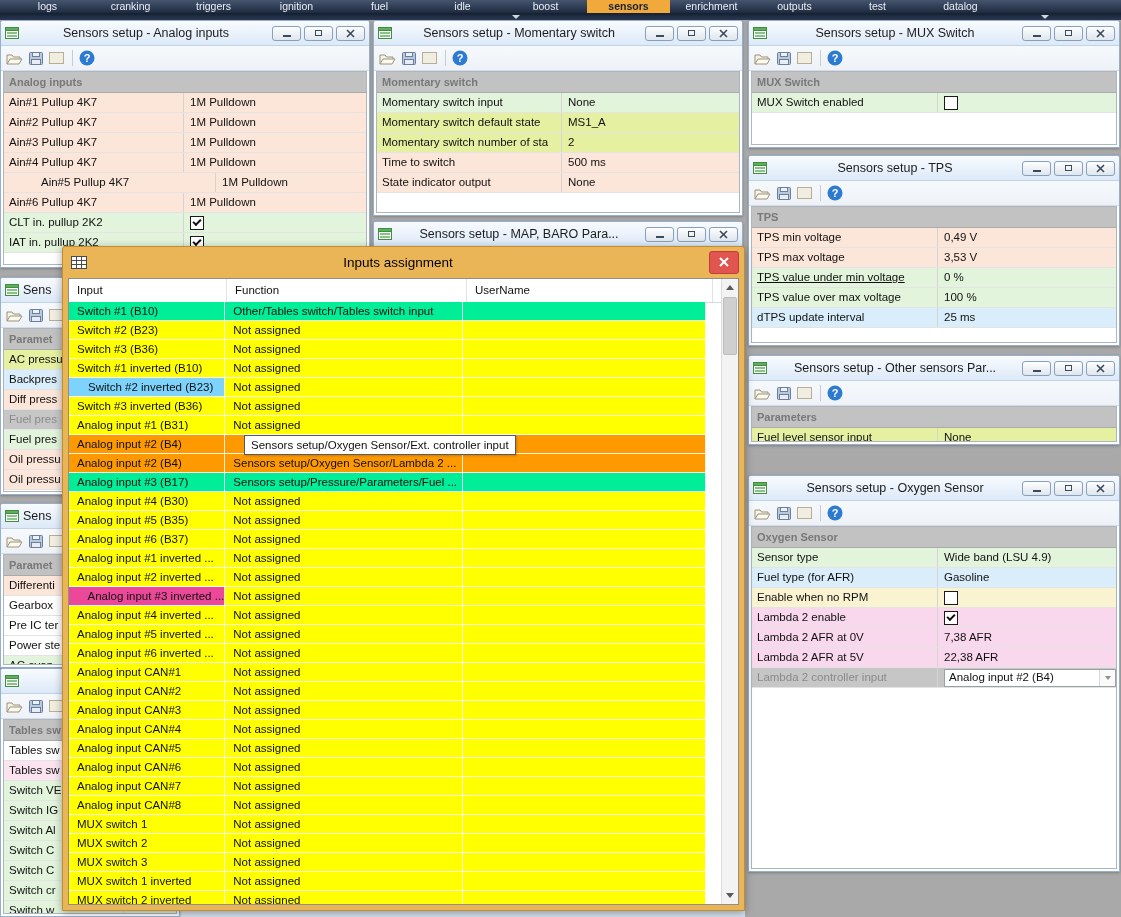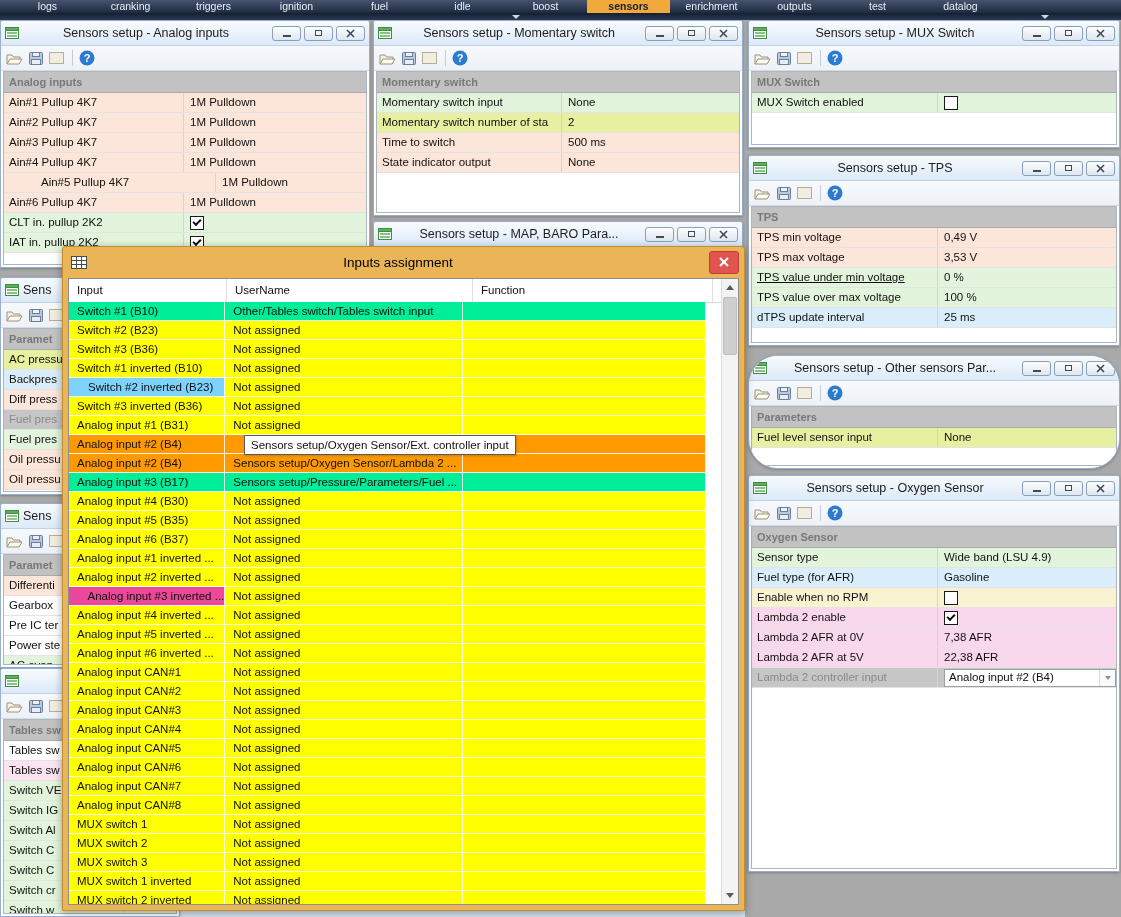--- a/index.html
+++ b/index.html
@@ -629,20 +629,24 @@
         </svg>
       </span>
     </div>
     <div class="content">
       <div class="sec-header">Momentary switch</div>
       <div class="prow" style="background: rgb(226, 244, 219);">
         <span class="plabel" style="width: 185px;">Momentary switch input</span>
         <span class="pvalue">None</span>
       </div>
       <div class="prow" style="background: rgb(230, 240, 161);">
+        <span class="plabel" style="width: 185px;">Momentary switch default state</span>
+        <span class="pvalue">MS1_A</span>
+      </div>
+      <div class="prow" style="background: rgb(230, 240, 161);">
         <span class="plabel" style="width: 185px;">Momentary switch number of sta</span>
         <span class="pvalue">2</span>
       </div>
       <div class="prow" style="background: rgb(252, 230, 217);">
         <span class="plabel" style="width: 185px;">Time to switch</span>
         <span class="pvalue">500 ms</span>
       </div>
       <div class="prow" style="background: rgb(252, 230, 217);">
         <span class="plabel" style="width: 185px;">State indicator output</span>
         <span class="pvalue">None</span>
@@ -782,21 +786,21 @@
       <div class="prow" style="background: rgb(226, 244, 219);">
         <span class="plabel" style="width: 186px;">TPS value over  max voltage</span>
         <span class="pvalue">100 %</span>
       </div>
       <div class="prow" style="background: rgb(217, 238, 250);">
         <span class="plabel" style="width: 186px;">dTPS update interval</span>
         <span class="pvalue">25 ms</span>
       </div>
     </div>
   </div>
-<div class="win" style="left:748px;top:355px;width:372px;height:114px;border-radius:30px;">
+<div class="win" style="left:748px;top:355px;width:372px;height:90px;">
     <div class="titlebar">
       <span class="ticon">
         <svg width="14" height="12">
           <rect x="0.5" y="0.5" width="13" height="11" fill="#ffffff" stroke="#3f8f3f"></rect>
           <rect x="0.5" y="0.5" width="13" height="3" fill="#5fae5f" stroke="#3f8f3f"></rect>
           <line x1="2" y1="6" x2="12" y2="6" stroke="#5fae5f" stroke-width="1.4"></line>
           <line x1="2" y1="9" x2="12" y2="9" stroke="#5fae5f" stroke-width="1.4"></line>
         </svg>
       </span>
       <span class="title">Sensors setup - Other sensors Par...</span>
@@ -960,22 +964,22 @@
     <span id="dclose">
       <svg width="10" height="10">
           <line x1="1" y1="1" x2="9" y2="9" stroke="#fff" stroke-width="2"></line>
           <line x1="9" y1="1" x2="1" y2="9" stroke="#fff" stroke-width="2"></line>
         </svg>
     </span>
   </div>
   <div id="dtable">
     <div id="dhead">
         <span class="hc" style="width: 158px;">Input</span>
+        <span class="hc" style="width: 240px;">Function</span>
         <span class="hc" style="width: 246px;">UserName</span>
-        <span class="hc" style="width: 240px;">Function</span>
       </div>
     <div id="drows">
         <div class="drow">
           <span class="dc" style="width: 158px; background: rgb(0, 238, 152);">Switch #1 (B10)</span>
           <span class="dc" style="width: 240px; background: rgb(0, 238, 152);">Other/Tables switch/Tables switch input</span>
           <span class="dc" style="width: 246px; background: rgb(0, 238, 152);"></span>
         </div>
         <div class="drow">
           <span class="dc" style="width: 158px; background: rgb(255, 255, 0);">Switch #2 (B23)</span>
           <span class="dc" style="width: 240px; background: rgb(255, 255, 0);">Not assigned</span>

